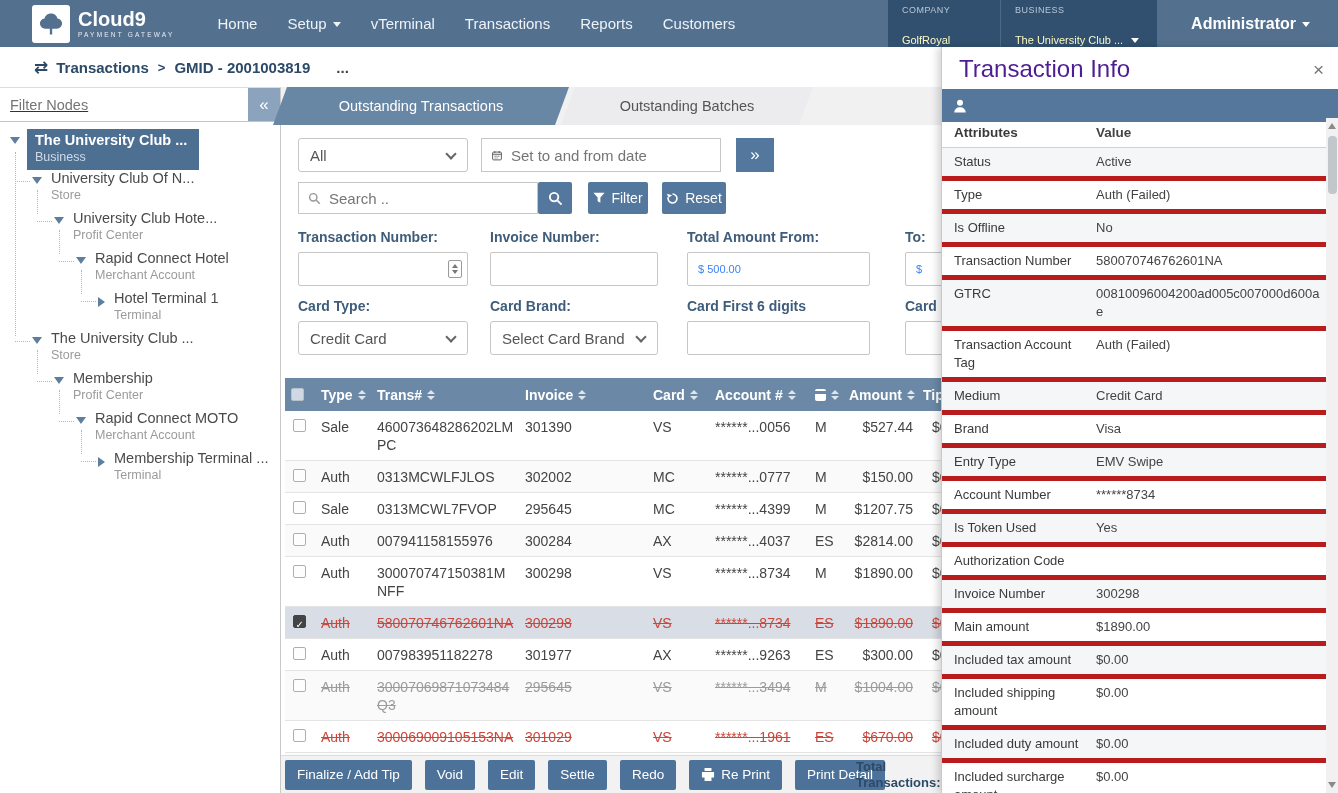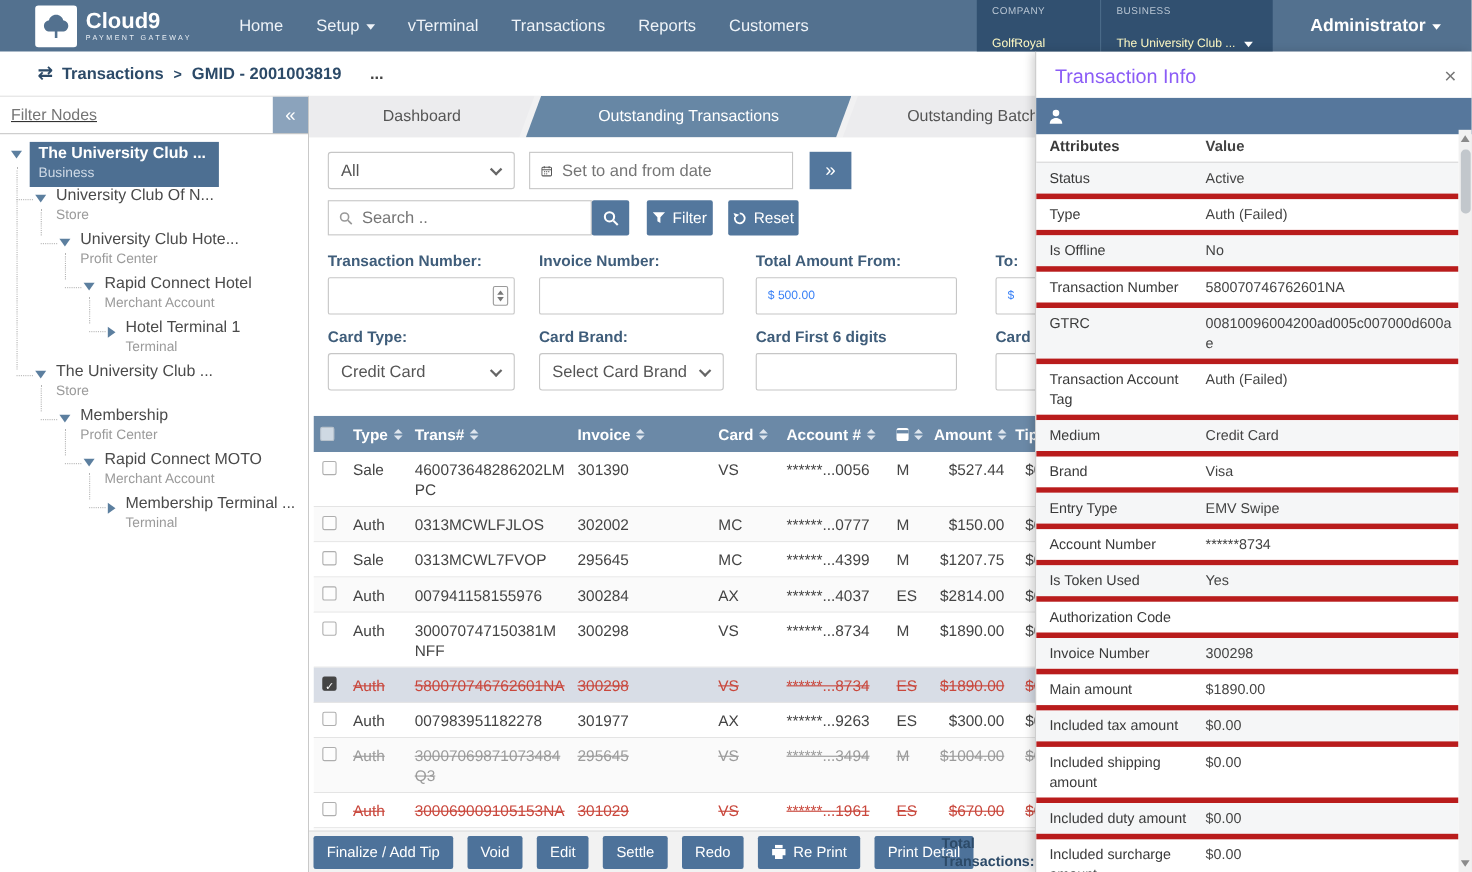--- a/index.html
+++ b/index.html
@@ -119,21 +119,21 @@
   .cardglyph::after { content:""; position:absolute; left:0; top:2.5px; width:100%; height:3px; background:#6b89a7; }
 
   
   .toolbar { position:absolute; top:668px; left:0; width:1000px; height:38px; background:#f2f2f2; border-top:1px solid #ddd; display:flex; align-items:center; gap:13px; padding-left:4px; }
   .tb-btn { background:#4d729a; color:#fff; border:none; height:30px; padding:0 12px; font-size:13.5px; font-family:inherit; border-radius:2px; display:flex; align-items:center; gap:6px; cursor:pointer; }
   .total-cluster { position:absolute; left:575px; top:3px; font-size:13px; font-weight:bold; color:#2c4a68; line-height:16px; }
 
   
   .panel { position:absolute; top:47px; left:941px; width:397px; height:746px; background:#fff; border-left:1px solid #c9c9c9; box-shadow:-3px 0 8px rgba(0,0,0,.18); }
   .panel-head { height:38px; display:flex; align-items:center; padding:6px 14px 0 17px; }
-  .panel-title { font-size:18px; color:#8b5cf6; }
+  .panel-title { font-size:24px; color:#4c1d95; }
   .panel-close { margin-left:auto; font-size:19px; color:#777; cursor:pointer; line-height:19px; }
   .panel-bluebar { height:33px; background:#56779c; display:flex; align-items:center; padding-left:10px; margin-top:4px; }
   .ptable { position:absolute; top:71px; left:0; right:12px; bottom:0; overflow:hidden; }
   .pt-head { display:flex; height:30px; align-items:center; border-bottom:1px solid #d0d0d0; font-weight:bold; font-size:13.5px; color:#222; }
   .pt-row { display:flex; border-bottom:5px solid #b91c1c; font-size:13px; }
   .pt-row.alt { background:#f5f6f7; }
   .pt-attr { width:150px; padding:5px 8px 5px 12px; color:#3a3a3a; line-height:18px; }
   .pt-val { flex:1; padding:5px 4px 5px 4px; color:#444; line-height:18px; word-break:break-all; }
   .pt-single { min-height:28px; } .pt-double { min-height:47px; }
   .pscroll { position:absolute; top:71px; right:0; width:12px; bottom:0; background:#f1f1f1; }
@@ -282,21 +282,20 @@
           <div class="tree-labels">
             <div class="tree-label">Membership Terminal ...</div>
             <div class="tree-type">Terminal</div>
           </div>
         </div>
       </div>
   </div>
 
   <div class="main">
     <div class="tabbar" id="tabbar">
-        <div class="tab tab-0"><span>Dashboard</span></div>
         <div class="tab tab-mid active"><span>Outstanding Transactions</span></div>
         <div class="tab tab-last"><span>Outstanding Batches</span></div>
       </div>
 
     <div class="filter-area">
       <div class="frow">
         <div class="select sel-type">
           <span>All</span>
           <span class="chev"></span>
         </div>

